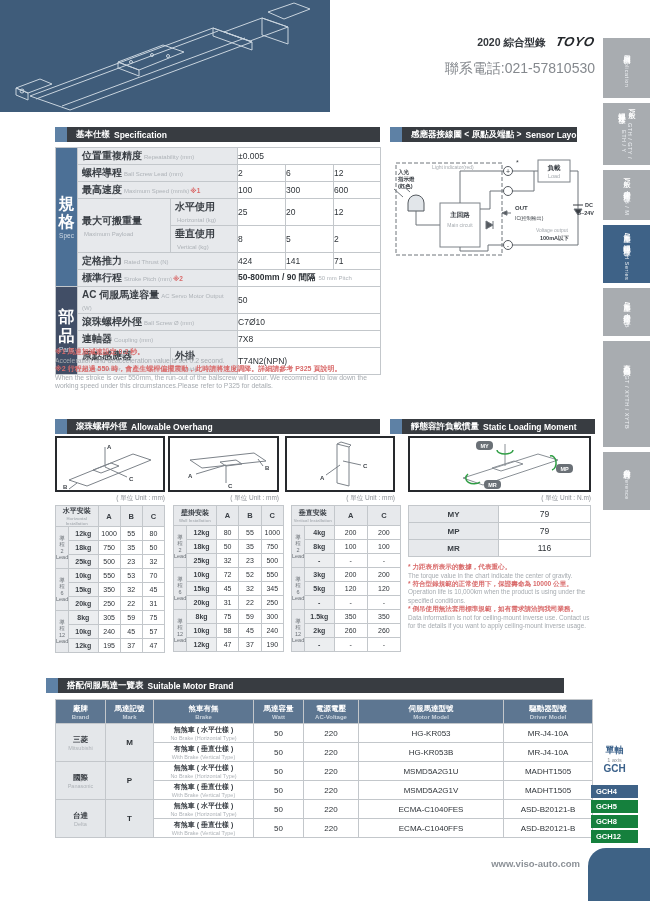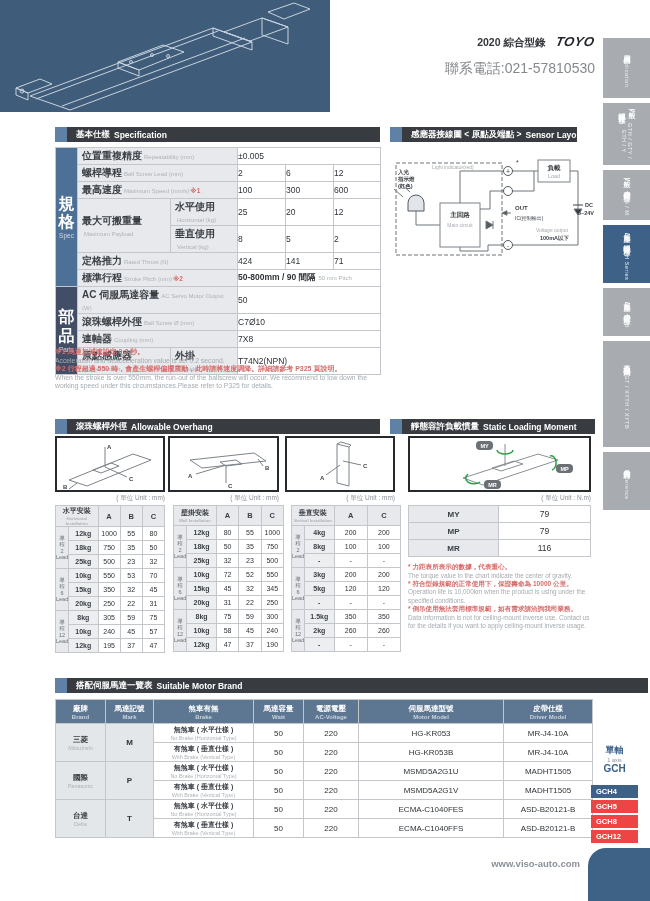--- a/index.html
+++ b/index.html
@@ -91,21 +91,21 @@
   td.brake .zh{display:block;font-size:7px;font-weight:bold;color:#3a3f45}
   td.brake .en{display:block;font-size:5.5px;color:#aeb3b8}
 
   .website{top:858px;right:70px;font-size:9.5px;font-weight:bold;color:#8c9197}
 
   
   #gch-nav{top:744px;right:12px;width:47px;text-align:center}
   .gch-t1{font-size:9px;font-weight:bold;color:#3b618a}
   .gch-t2{font-size:5.5px;color:#8d9297}
   .gch-t3{font-size:10px;font-weight:bold;color:#3b618a;margin-bottom:11px}
-  .gch-tab{width:47px;height:13px;margin-top:2px;background:#ef4444;color:#fff;
+  .gch-tab{width:47px;height:13px;margin-top:2px;background:#15803d;color:#fff;
            font-size:7.5px;font-weight:bold;line-height:13px;text-align:left;padding-left:5px}
   .gch-tab.active{background:#3e6287}
   .corner{right:0;bottom:0;width:62px;height:53px;background:#3e6285;border-top-left-radius:18px}
 
   svg text{font-family:"Liberation Sans","DejaVu Sans",sans-serif}
 </style>
 </head>
 <body>
 
 <div class="abs hero">
@@ -667,21 +667,21 @@
   </table>
 <div class="abs mo-notes" id="moment-notes">
     <div class="n-zh">* 力距表所表示的數據，代表重心。</div>
     <div class="n-en">The torque value in the chart indicate the center of gravity.</div>
     <div class="n-zh">* 符合型錄規範的正常使用下，保證壽命為 10000 公里。</div>
     <div class="n-en">Operation life is 10,000km when the product is using under the specified conditions.</div>
     <div class="n-zh">* 倒吊使用無法套用標準規範，如有需求請洽詢我司業務。</div>
     <div class="n-en">Data information is not for ceiling-mount inverse use. Contact us for the details if you want to apply ceiling-mount inverse usage.</div>
   </div>
 
-<div class="abs bar" style="left:55px;top:678px;width:593px">
+<div class="abs bar" style="left:46px;top:678px;width:518px">
   <span>搭配伺服馬達一覽表</span>
   <span>Suitable Motor Brand</span>
 </div>
 <table class="abs mt">
   <colgroup>
       <col style="width:50px">
       <col style="width:48px">
       <col style="width:100px">
       <col style="width:50px">
       <col style="width:55px">
@@ -708,21 +708,21 @@
         </th>
         <th>
           <div class="mh-zh">電源電壓</div>
           <div class="mh-en">AC-Voltage</div>
         </th>
         <th>
           <div class="mh-zh">伺服馬達型號</div>
           <div class="mh-en">Motor Model</div>
         </th>
         <th>
-          <div class="mh-zh">皮帶仕樣</div>
+          <div class="mh-zh">驅動器型號</div>
           <div class="mh-en">Driver Model</div>
         </th>
       </tr>
     </thead>
   <tbody id="motor-body">
       <tr>
         <td class="brand" rowspan="2">
           <span class="zh">三菱</span>
           <span class="en">Mitsubishi</span>
         </td>

